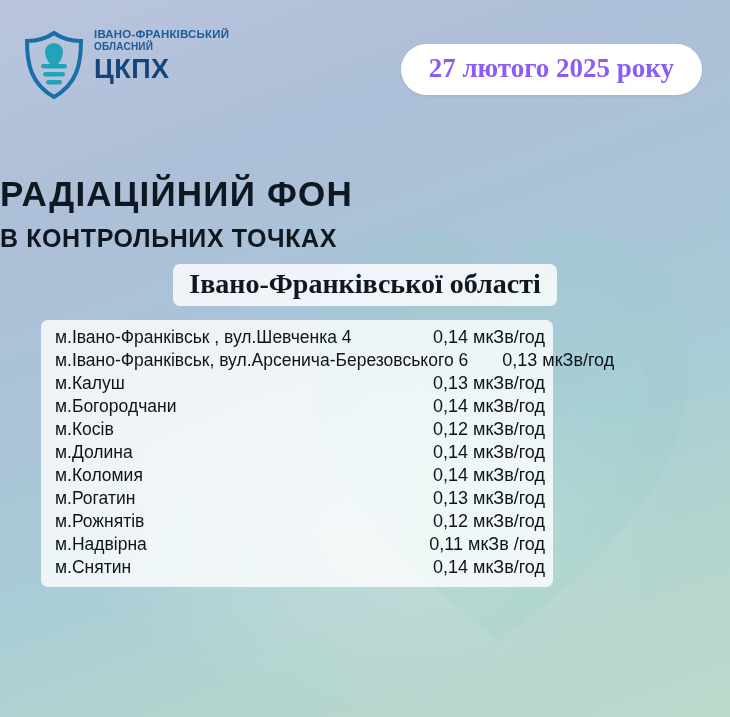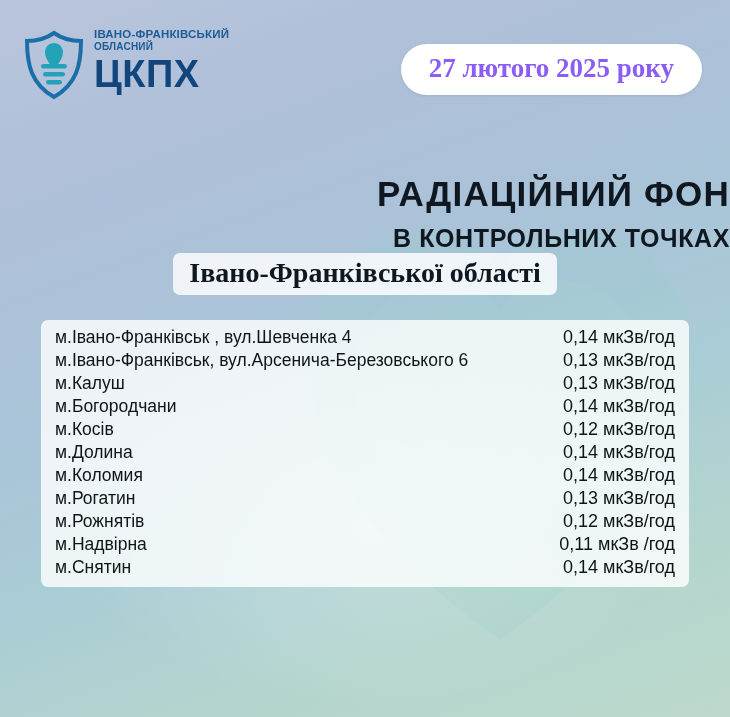--- a/index.html
+++ b/index.html
@@ -73,21 +73,21 @@
     white-space: nowrap;
   }
   .logo-line2 {
     font-size: 10px;
     font-weight: bold;
     color: #1d5c96;
     letter-spacing: .2px;
     line-height: 1.15;
   }
   .logo-abbr {
-    font-size: 38px;
+    font-size: 27px;
     font-weight: bold;
     color: #12457c;
     letter-spacing: .5px;
     line-height: 1.05;
     margin-top: 2px;
   }
 
   
   .date-pill {
     position: absolute;
@@ -105,59 +105,60 @@
     color: #8b5cf6;
     white-space: nowrap;
   }
 
   
   .title-block {
     position: absolute;
     left: 0;
     right: 0;
     top: 174px;
-    text-align: right;
+    text-align: left;
   }
   .title-main {
     font-size: 35px;
     font-weight: bold;
     color: #0f1720;
     letter-spacing: 1.2px;
   }
   .title-sub {
     margin-top: 10px;
     font-size: 25px;
     font-weight: bold;
     color: #0f1720;
     letter-spacing: .6px;
   }
   .title-region-wrap {
+    margin-top: 11px;
     display: flex;
     justify-content: center;
   }
   .title-region {
     background: rgba(255,255,255,0.82);
     border-radius: 7px;
     padding: 4px 16px 6px 16px;
     font-family: "Liberation Serif", serif;
     font-size: 28px;
     font-weight: bold;
     color: #0f1720;
     white-space: nowrap;
   }
 
   
   .table-card {
     position: absolute;
     left: 41px;
     top: 320px;
-    width: 648px;
+    width: 512px;
     background: rgba(255,255,255,0.80);
     border-radius: 7px;
-    padding: 6px 14px 8px 14px;
+    padding: 6px 8px 8px 14px;
     box-sizing: border-box;
   }
   .row {
     display: flex;
     align-items: baseline;
     justify-content: space-between;
     padding: 1px 0;
   }
   .row .place {
     font-size: 17.5px;

